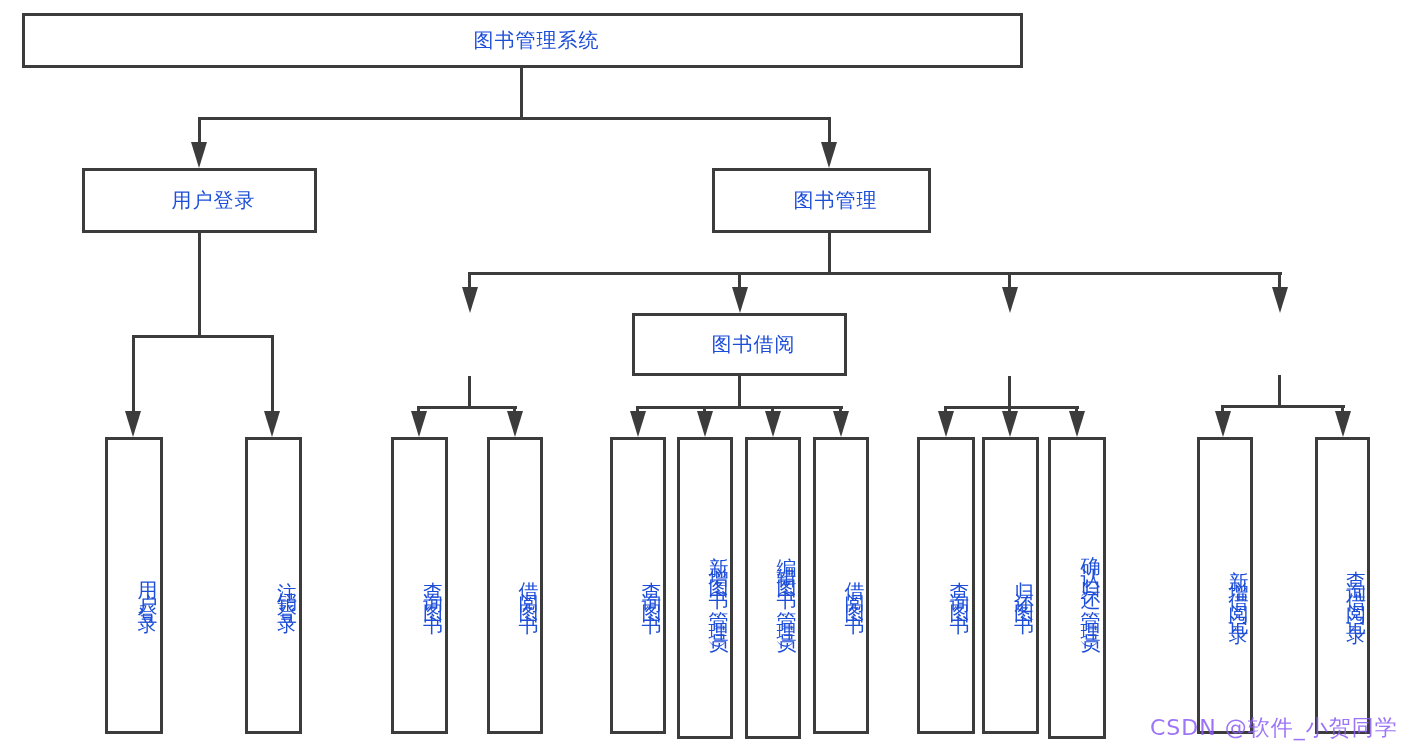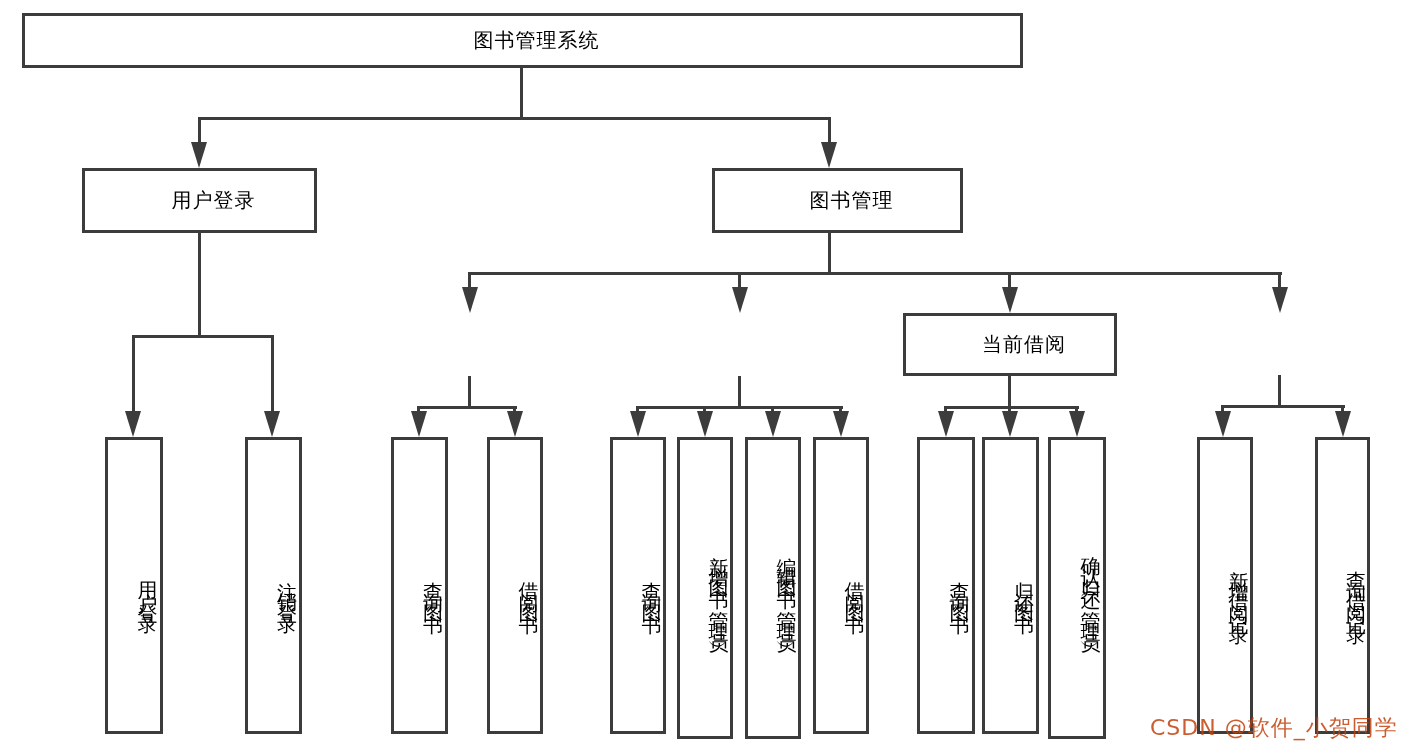--- a/index.html
+++ b/index.html
@@ -12,21 +12,21 @@
   }
   .node{
     position:absolute;
     box-sizing:border-box;
     border:3px solid #3c3c3c;
     background:#ffffff;
     display:flex;
     align-items:center;
     justify-content:center;
     font-size:20px;
-    color:#000000;
+    color:#1d4ed8;
     letter-spacing:1px;
     text-align:center;
     padding-left:28px;
   }
   .vnode{
     writing-mode:vertical-rl;
     text-orientation:mixed;
     letter-spacing:11px;
     line-height:1;
     padding-top:4px;
@@ -36,30 +36,30 @@
   .arrow{
     position:absolute;width:0;height:0;
     border-left:8px solid transparent;
     border-right:8px solid transparent;
     border-top:26px solid #3c3c3c;
   }
   .watermark{
     position:absolute;
     left:1150px;top:713px;
     font-size:22px;
-    color:#c2410c;
+    color:#8b5cf6;
     letter-spacing:1px;
     z-index:5;
     opacity:0.85;
     white-space:nowrap;
   }
   
   #root-box{left:22px;top:13px;width:1001px;height:55px;}
   #l2-0{left:82px;top:168px;width:235px;height:65px;}
-  #l2-1{left:712px;top:168px;width:251px;height:65px;}
+  #l2-1{left:712px;top:168px;width:219px;height:65px;}
   #l3-0{left:363px;top:313px;width:215px;height:63px;}
   #l3-1{left:632px;top:313px;width:215px;height:63px;}
   #l3-2{left:903px;top:313px;width:214px;height:63px;}
   #l3-3{left:1173px;top:313px;width:215px;height:63px;}
   #leaf-0{left:105px;top:437px;width:58px;height:297px;}
   #leaf-1{left:245px;top:437px;width:57px;height:297px;}
   #leaf-2{left:391px;top:437px;width:57px;height:297px;}
   #leaf-3{left:487px;top:437px;width:56px;height:297px;}
   #leaf-4{left:610px;top:437px;width:56px;height:297px;}
   #leaf-5{left:677px;top:437px;width:56px;height:302px;}
@@ -99,21 +99,21 @@
   <div class="hline" style="left:468px;top:272px;width:814px;"></div>
   <div class="vline" style="left:468px;top:272px;height:18px;"></div>
   <div class="vline" style="left:738px;top:272px;height:18px;"></div>
   <div class="vline" style="left:1008px;top:272px;height:18px;"></div>
   <div class="vline" style="left:1278px;top:272px;height:18px;"></div>
   <div class="arrow" style="left:462px;top:287px;"></div>
   <div class="arrow" style="left:732px;top:287px;"></div>
   <div class="arrow" style="left:1002px;top:287px;"></div>
   <div class="arrow" style="left:1272px;top:287px;"></div>
 
-  <div class="node" id="l3-2">当前借阅</div>
+  <div class="node" id="l3-1">图书借阅</div>
 
   <div class="vline" style="left:468px;top:376px;height:33px;"></div>
   <div class="hline" style="left:417px;top:406px;width:100px;"></div>
   <div class="vline" style="left:417px;top:406px;height:8px;"></div>
   <div class="vline" style="left:513px;top:406px;height:8px;"></div>
   <div class="arrow" style="left:411px;top:411px;"></div>
   <div class="arrow" style="left:507px;top:411px;"></div>
 
   <div class="vline" style="left:738px;top:376px;height:33px;"></div>
   <div class="hline" style="left:636px;top:406px;width:207px;"></div>

